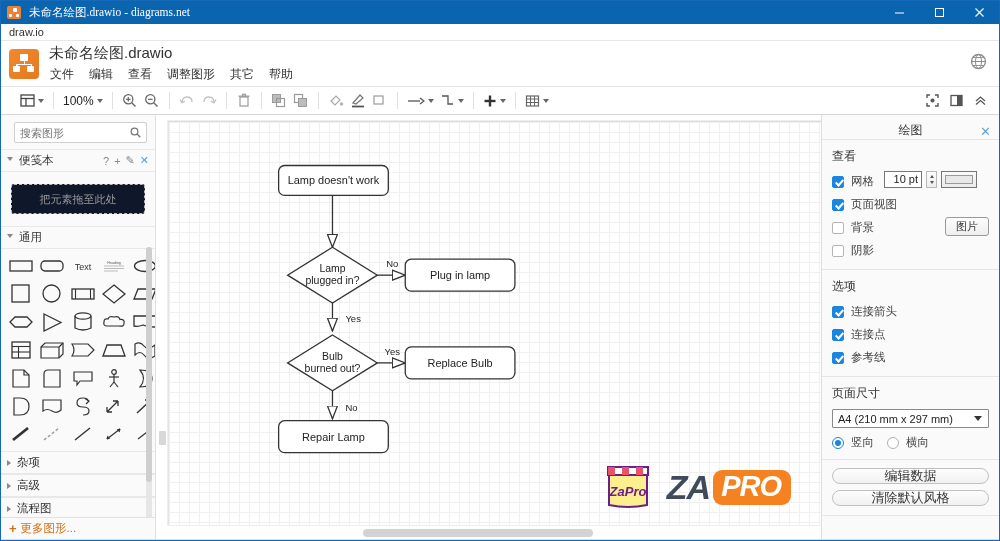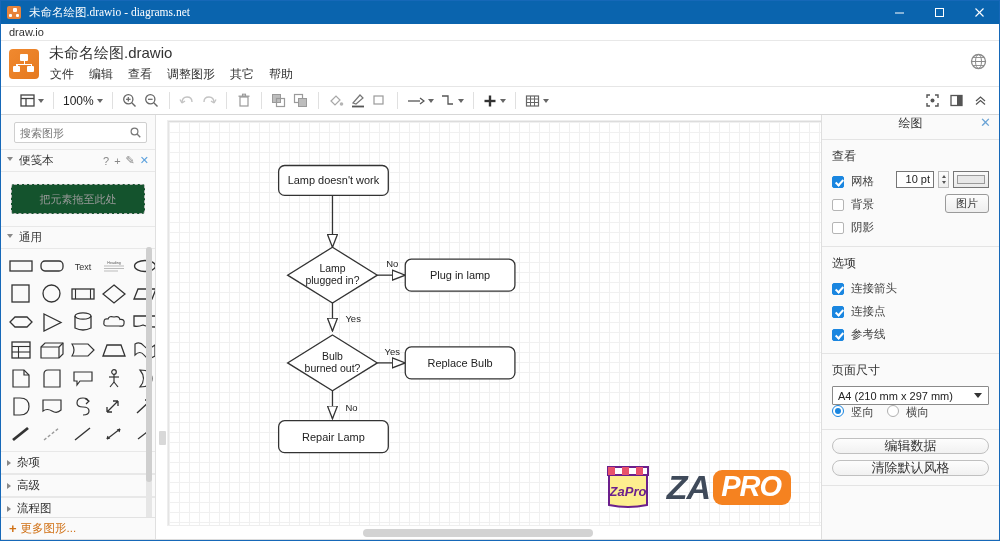--- a/index.html
+++ b/index.html
@@ -59,21 +59,21 @@
   .leftpanel { width:155px; background:#fafafa; border-right:1px solid #e0e0e0; position:relative; overflow:hidden; flex:none;}
   .searchbox-wrap { padding:7px 8px 6px 13px; }
   .searchbox { height:21px; border:1px solid #cfcfcf; background:#fff; border-radius:2px; display:flex; align-items:center; padding:0 5px; position:relative;}
   .searchbox input { border:0; outline:none; font-size:11px; width:100%; color:#555; background:transparent; font-family:inherit;}
   .sec-hd { height:23px; display:flex; align-items:center; padding:0 6px; font-size:11.5px; color:#333;
             border-top:1px solid #e8e8e8; border-bottom:1px solid #e8e8e8; background:#fafafa;}
   .tri { width:0;height:0;border-left:4px solid #888;border-top:3.5px solid transparent;border-bottom:3.5px solid transparent;margin-right:6px;}
   .tri.open { border-left:3.5px solid transparent;border-right:3.5px solid transparent;border-top:4px solid #888; margin-right:6px;}
   .sec-actions { margin-left:auto; display:flex; gap:5px; align-items:center; color:#5aa0dd; font-size:11px;}
   .scratch { margin:12px 10px; height:30px; border:1px dashed #bbb; border-radius:3px; display:flex;
-             align-items:center; justify-content:center; font-size:11px; color:#9a9a9a; background:#14532d;}
+             align-items:center; justify-content:center; font-size:11px; color:#9a9a9a; background:#0f172a;}
   .palette { padding:6px 4px 2px 6px; display:grid; grid-template-columns:repeat(5,27px); gap:6px 4px;}
   .shapecell { width:27px; height:22px; display:flex; align-items:center; justify-content:center; }
   .shapecell svg { display:block; }
   .more { position:absolute; bottom:0; left:0; right:0; height:22px; background:#fafafa; border-top:1px solid #e2e2e2;
           display:flex; align-items:center; color:#d07014; font-size:11.5px; padding-left:8px;}
   .more b { font-weight:bold; margin-right:4px; font-size:13px;}
   .lp-scroll { position:absolute; right:3px; top:132px; width:6px; height:280px; background:#e6e6e6; border-radius:3px;}
   .lp-scroll i { position:absolute; left:0; top:0; width:6px; height:235px; background:#cfcfcf; border-radius:3px; display:block;}
   .collapse-handle { position:absolute; left:158px; top:316px; width:7px; height:14px; background:#d8d8d8; border-radius:1px; z-index:6;}
 
@@ -94,45 +94,45 @@
   .hscroll i { position:absolute; left:195px; top:0; width:230px; height:8px; background:#d3d3d3; border-radius:4px; display:block;}
 
   
   .watermark { position:absolute; right:30px; bottom:28px; display:flex; align-items:center; z-index:8;}
   .wm-za { font-size:34px; font-weight:bold; color:#3f4a5a; font-style:italic; letter-spacing:-1px; margin-left:14px;}
   .wm-pro { font-size:29px; font-weight:bold; color:#fff; font-style:italic; background:#f58220; border-radius:9px;
             padding:0px 10px 2px 8px; margin-left:3px; letter-spacing:-1px; }
 
   
   .rightpanel { width:178px; background:#fafafa; border-left:1px solid #dedede; flex:none; position:relative;}
-  .rp-head { height:25px; display:flex; align-items:flex-start; justify-content:center; position:relative;
+  .rp-head { height:25px; display:flex; align-items:flex-end; justify-content:center; position:relative;
              font-size:12px; color:#333; border-bottom:1px solid #e4e4e4; background:#fafafa;}
   .rp-close { position:absolute; right:8px; color:#6aa3d5; font-size:13px;}
   .rp-sect { padding:8px 10px 9px 10px; border-bottom:1px solid #e4e4e4;}
   .rp-title { font-size:12px; color:#333; margin-bottom:7px;}
   .row { display:flex; align-items:center; height:19px; margin-bottom:4px; position:relative;}
   .cb { width:12px; height:12px; border:1px solid #b5b5b5; background:#fff; border-radius:2px; margin-right:7px; flex:none; position:relative;}
   .cb.on { background:#1a86e0; border-color:#1a86e0;}
   .cb.on:after{ content:""; position:absolute; left:3.5px; top:1px; width:3px; height:6px; border:solid #fff; border-width:0 2px 2px 0; transform:rotate(42deg);}
   .rlabel { font-size:11.5px; color:#444;}
-  .grid-ctl { position:absolute; right:0; top:-1px; display:flex; align-items:center; gap:4px;padding-left:14px;}
+  .grid-ctl { position:absolute; right:12px; top:-1px; display:flex; align-items:center; gap:4px;padding-left:14px;}
   .numfield { width:38px; height:17px; border:1px solid #767676; background:#fff; font-size:11px; text-align:right;
               padding-right:3px; line-height:15px; color:#222;}
   .spin { width:11px; height:17px; border:1px solid #b9b9b9; background:linear-gradient(#fdfdfd,#eee); position:relative;}
   .spin:before,.spin:after{content:"";position:absolute;left:3px;width:0;height:0;border-left:2.5px solid transparent;border-right:2.5px solid transparent;}
   .spin:before{top:3px;border-bottom:3px solid #555;}
   .spin:after{bottom:3px;border-top:3px solid #555;}
   .swatch { width:36px; height:17px; border:1px solid #767676; background:linear-gradient(#fafafa,#eaeaea); display:flex;align-items:center;justify-content:center;}
   .swatch i { display:block; width:28px; height:9px; background:#e8e8e8; border:1px solid #9a9a9a;}
   .imgbtn { position:absolute; right:0; top:-1px; width:44px; height:19px; border:1px solid #9a9a9a; border-radius:3px;
             background:linear-gradient(#fdfdfd,#eeeeee); font-size:11px; display:flex;align-items:center;justify-content:center;color:#333;}
   .select { width:100%; height:19px; border:1px solid #8a8a8a; background:#fff; font-size:11px; color:#222;
             display:flex; align-items:center; padding:0 5px; position:relative; border-radius:1px;}
   .select .dc { position:absolute; right:6px; width:0;height:0;border-left:4px solid transparent;border-right:4px solid transparent;border-top:5px solid #333;}
-  .radiorow { display:flex; gap:7px; margin-top:0;}
+  .radiorow { display:flex; align-items:center; gap:7px; margin-top:7px;}
   .rb { width:12px; height:12px; border-radius:50%; border:1px solid #b0b0b0; background:#fff; position:relative; flex:none;}
   .rb.on { border-color:#1a86e0; }
   .rb.on:after { content:""; position:absolute; left:2px; top:2px; width:6px;height:6px;border-radius:50%; background:#1a86e0;}
   .bigbtn { width:100%; height:16px; border:1px solid #c0c0c0; border-radius:9px; background:linear-gradient(#fdfdfd,#f1f1f1);
             font-size:13px; color:#333; display:flex; align-items:center; justify-content:center; margin-bottom:6px;}
 
   
   .footer { height:31px; background:#f6f6f6; border-top:1px solid #dcdcdc; display:flex; align-items:center; position:relative;}
   .ptab { height:30px; min-width:78px; background:#fff; border-left:1px solid #dcdcdc;border-right:1px solid #dcdcdc;
           display:flex;align-items:center;justify-content:center; font-size:11.5px; color:#2a5e2a;}
@@ -681,20 +681,24 @@
           <span class="rlabel">网格</span>
           <span class="grid-ctl">
             <span class="numfield">10 pt</span>
             <span class="spin"></span>
             <span class="swatch">
                 <i></i>
               </span>
           </span>
         </div>
 
+        <div class="row">
+          <span class="cb on"></span>
+          <span class="rlabel">页面视图</span>
+        </div>
 
         <div class="row">
           <span class="cb"></span>
           <span class="rlabel">背景</span>
           <span class="imgbtn">图片</span>
         </div>
 
         <div class="row" style="margin-bottom:0;">
           <span class="cb"></span>
           <span class="rlabel">阴影</span>

